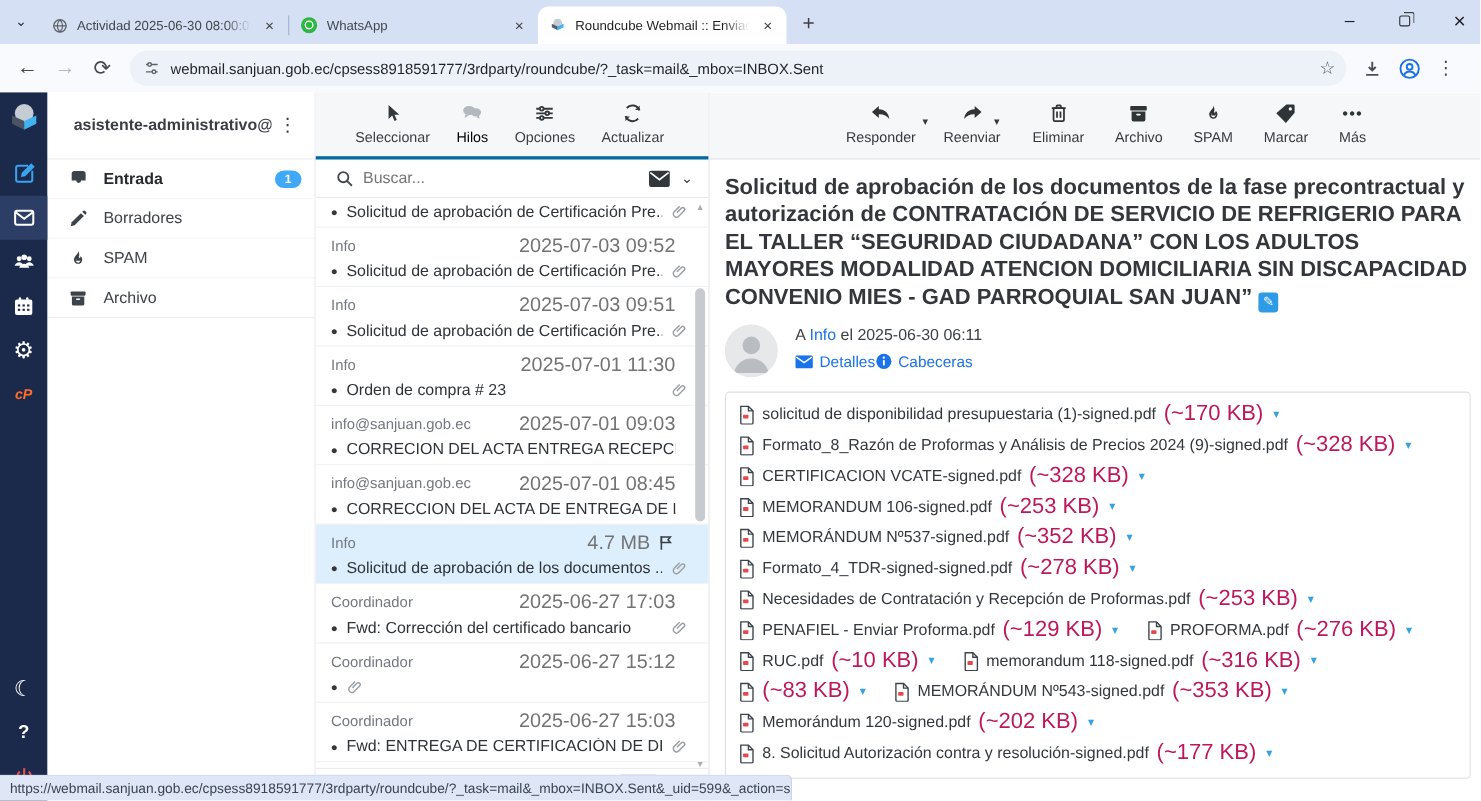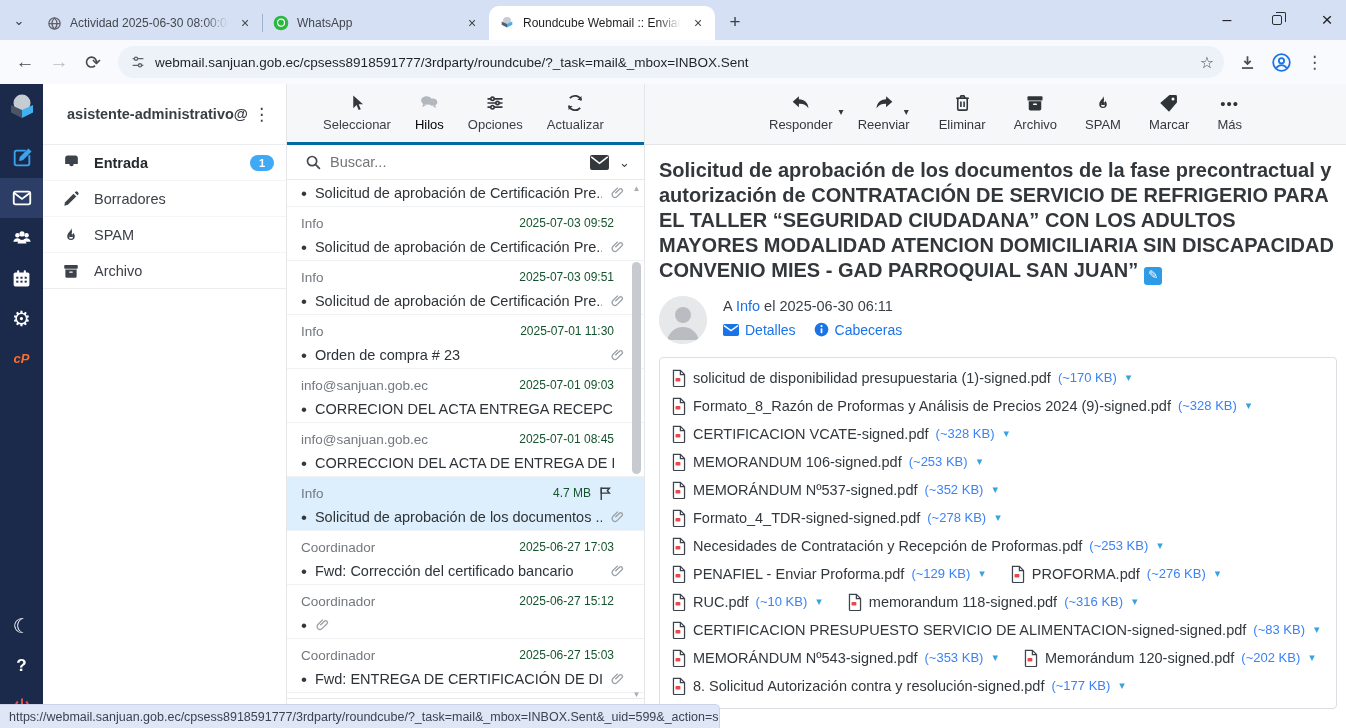--- a/index.html
+++ b/index.html
@@ -63,21 +63,21 @@
 .tbtn.disabled{color:#000000}
 .searchrow{height:35px;display:flex;align-items:center;padding:0 14px 0 18px;border-bottom:1px solid #e8eaed;gap:8px}
 .searchrow input{flex:1;border:0;outline:0;background:transparent;font-size:14.5px;color:#60666d;font-family:inherit}
 .sr-right{display:flex;align-items:center;gap:10px;color:#3c4147}
 .rows{flex:1;overflow:hidden;position:relative}
 .mrow{height:54px;border-bottom:1px solid #f0f1f3;padding:5px 30px 0 14px}
 .mrow.sel{background:#ddeffc}
 .mrow.partial{height:27px;padding-top:0}
 .ml1{display:flex;align-items:center;height:22px;gap:6px}
 .msender{flex:1;font-size:13.5px;color:#73787f;white-space:nowrap;overflow:hidden}
-.mdate{font-size:12px;color:#14532d;white-space:nowrap}
+.mdate{font-size:18px;color:#737373;white-space:nowrap}
 .mflag{display:flex;color:#3a3f45}
 .ml2{display:flex;align-items:center;height:26px;gap:8px}
 .mdot{color:#32373c;font-size:17px;line-height:1}
 .msubj{flex:1;font-size:14.5px;color:#2e3338;white-space:nowrap;overflow:hidden}
 .mclip{display:flex;color:#9aa0a6;margin-right:-12px}
 .lscrollbar{position:absolute;right:1px;top:100px;bottom:28px;width:13px;display:flex;flex-direction:column;align-items:center}
 .lsb-up,.lsb-down{font-size:8px;color:#a9adb3;line-height:10px}
 .lsb-track{flex:1;width:9px;position:relative;margin:2px 0}
 .lsb-thumb{position:absolute;top:66px;width:9px;height:212px;background:#c7cacf;border-radius:5px}
 .listfooter{height:30px;border-top:1px solid #e8e9eb;display:flex;align-items:center;gap:10px;padding:0 14px;color:#8d9299}
@@ -92,26 +92,26 @@
 .mtb-caret{font-size:10px;color:#34393f;margin:14px 0 0 -8px}
 .mtb.grp{margin-left:30px}
 .mailbody{flex:1;padding:13px 9px 0 14px;overflow:hidden}
 .subject{font-size:20px;line-height:25px;font-weight:700;color:#33373b;max-width:682px}
 .subject .subj-edit{display:inline-flex;width:18px;height:18px;border-radius:3px;background:#2e9be6;color:#fff;font-size:12px;align-items:center;justify-content:center;vertical-align:-2px;margin-left:6px}
 .senderblk{display:flex;margin-top:11px;gap:16px}
 .avatar{width:48px;height:48px;border-radius:24px;background:#e6e8ea;overflow:hidden;flex:0 0 auto;display:flex;align-items:center;justify-content:center}
 .meta{padding-top:2px}
 .toline{font-size:14.5px;color:#3c4147}
 .toline .lnk{color:#1a73e8}
-.metalinks{display:flex;align-items:center;gap:18px;margin-top:8px}
+.metalinks{display:flex;align-items:center;margin-top:8px}
 .mlk{display:flex;align-items:center;gap:6px;font-size:14px;color:#1a73e8}
 .attbox{margin-top:13px;border:1px solid #dcdee3;border-radius:4px;padding:6px 12px 8px;max-width:679px;display:flex;flex-wrap:wrap;column-gap:26px}
 .att{display:flex;align-items:center;gap:7px;height:28px;white-space:nowrap}
 .att-name{font-size:14.5px;color:#33383d}
-.att-size{font-size:13px;color:#3b82f6}
+.att-size{font-size:20px;color:#be185d}
 .att-caret{font-size:11px;color:#36a3de;margin-left:2px}
 .att-ic{display:flex;color:#3d434b}
 
 
 .statusbar{position:absolute;left:0;bottom:0;height:24px;background:#dfe7f7;border:1px solid #c9d4ec;border-left:0;border-bottom:0;border-top-right-radius:5px;display:flex;align-items:center;padding:0 9px;font-size:12.5px;color:#3a4450;max-width:720px;white-space:nowrap;overflow:hidden}
 
 svg{display:block}
 </style>
 </head>
 <body>
@@ -776,21 +776,20 @@
               <span class="att-caret">▾</span>
             </span>
             <span class="att">
               <span class="att-ic">
                 <svg width="14" height="18" viewBox="0 0 20 26" fill="none">
                   <path d="M2 2h10l6 6v16a1.5 1.5 0 0 1-1.5 1.5h-13A1.5 1.5 0 0 1 2 24V2z" stroke="#3d434b" stroke-width="1.8"></path>
                   <path d="M12 2v6h6" stroke="#3d434b" stroke-width="1.8"></path>
                   <rect x="5" y="13" width="7" height="5" rx="1" fill="#e5484d"></rect>
                 </svg>
               </span>
-              <span class="att-name">CERTIFICACION PRESUPUESTO SERVICIO DE ALIMENTACION-signed-signed.pdf</span>
               <span class="att-size">(~83 KB)</span>
               <span class="att-caret">▾</span>
             </span>
             <span class="att">
               <span class="att-ic">
                 <svg width="14" height="18" viewBox="0 0 20 26" fill="none">
                   <path d="M2 2h10l6 6v16a1.5 1.5 0 0 1-1.5 1.5h-13A1.5 1.5 0 0 1 2 24V2z" stroke="#3d434b" stroke-width="1.8"></path>
                   <path d="M12 2v6h6" stroke="#3d434b" stroke-width="1.8"></path>
                   <rect x="5" y="13" width="7" height="5" rx="1" fill="#e5484d"></rect>
                 </svg>

